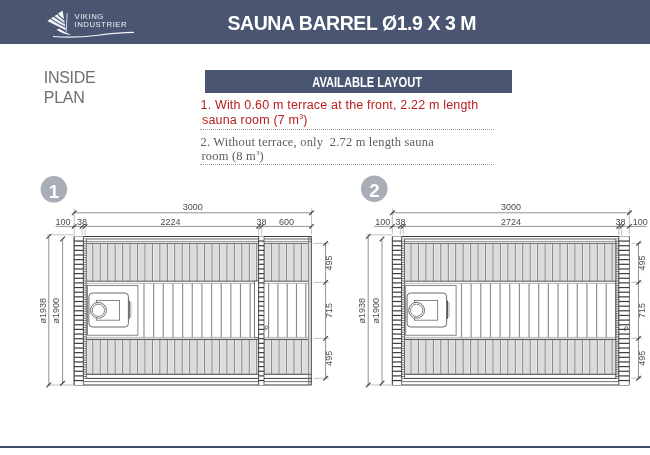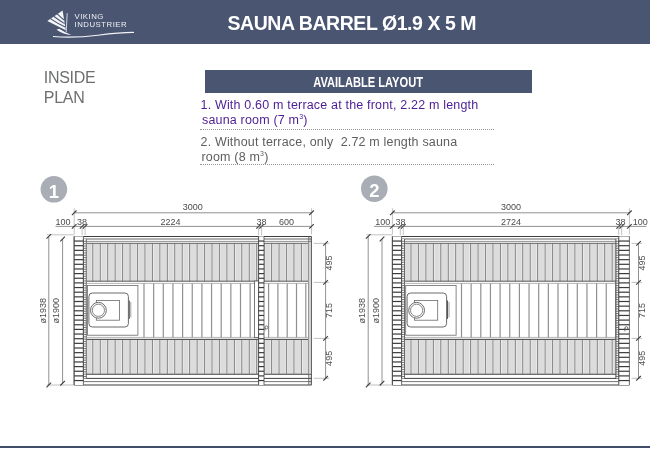--- a/index.html
+++ b/index.html
@@ -22,31 +22,31 @@
   </g>
 
   <path d="M66.2,32.0 L67.2,13.2" fill="none" stroke="#f3f5f9" stroke-width="0.8"></path>
 
   <path d="M56.5,29.8 Q63.5,34.6 71.5,35.0 Q64.5,32.4 59.2,28.8 Z" fill="#f3f5f9"></path>
   <path d="M53,36.5 Q74,38.2 98,35.2 T134,32.4" fill="none" stroke="#f3f5f9" stroke-width="1.05"></path>
   <text x="74.5" y="18.5" style="font-family:&quot;Liberation Sans&quot;,sans-serif;font-size:7.8px;letter-spacing:0.5px;fill:#eef0f5">VIKING</text>
   <text x="74.5" y="26.6" style="font-family:&quot;Liberation Sans&quot;,sans-serif;font-size:7.8px;letter-spacing:0.5px;fill:#eef0f5">INDUSTRIER</text>
 </svg>
 
-<div class="abs" style="left:227.5px;top:12.3px;width:422px;font-size:19.5px;font-weight:bold;color:#ffffff;letter-spacing:-0.45px;">SAUNA BARREL Ø1.9 X 5 M</div>
+<div class="abs" style="left:227.5px;top:12.3px;width:422px;font-size:19.5px;font-weight:bold;color:#ffffff;letter-spacing:-0.45px;">SAUNA BARREL Ø1.9 X 3 M</div>
 
 <div class="abs" style="left:43.8px;top:67.8px;font-size:16px;line-height:20.2px;color:#6e6f71;letter-spacing:-0.3px;">INSIDE<br>PLAN</div>
 
-<div class="abs" style="left:205px;top:69.8px;width:327px;height:23.7px;background:#4a5571;color:#ffffff;font-weight:bold;font-size:14px;text-align:center;line-height:25px;"><span style="display:inline-block;transform:scaleX(0.795);transform-origin:50% 50%;">AVAILABLE LAYOUT</span></div>
-
-<div class="abs" style="left:200.5px;top:99.5px;width:300px;font-size:12.5px;line-height:11.3px;color:#4c1d95;letter-spacing:0.18px;">1. With 0.60 m terrace at the front, 2.22 m length<br><span style="margin-left:1.5px">sauna room (7 m<sup style="font-size:7px;">3</sup>)</span></div>
+<div class="abs" style="left:205px;top:69.8px;width:290px;height:23.7px;background:#4a5571;color:#ffffff;font-weight:bold;font-size:14px;text-align:center;line-height:25px;padding-left:17px;"><span style="display:inline-block;transform:scaleX(0.795);transform-origin:50% 50%;">AVAILABLE LAYOUT</span></div>
+
+<div class="abs" style="left:200.5px;top:99.5px;width:300px;font-size:12.5px;line-height:11.3px;color:#b91c1c;letter-spacing:0.18px;">1. With 0.60 m terrace at the front, 2.22 m length<br><span style="margin-left:1.5px">sauna room (7 m<sup style="font-size:7px;">3</sup>)</span></div>
 
 <div class="abs" style="left:200px;top:129.2px;width:294px;border-top:1.5px dotted #979797;"></div>
 
-<div class="abs" style="left:200.5px;top:136.5px;width:310px;font-size:12.5px;line-height:11.3px;color:#5d5e60;letter-spacing:0.18px;">2. Without terrace, only&nbsp; 2.72 m length sauna<br><span style="margin-left:1px">room (8 m<sup style="font-size:7px;">3</sup>)</span></div>
+<div class="abs" style="left:200.5px;top:136.5px;width:310px;font-size:12.5px;line-height:11.3px;color:#5d5e60;letter-spacing:0.18px;font-family:Liberation Serif, serif;">2. Without terrace, only&nbsp; 2.72 m length sauna<br><span style="margin-left:1px">room (8 m<sup style="font-size:7px;">3</sup>)</span></div>
 
 <div class="abs" style="left:200px;top:163.5px;width:294px;border-top:1.5px dotted #979797;"></div>
 
 <svg class="abs" style="left:0;top:0;" width="650" height="455" viewBox="0 0 650 455">
 
 <g>
       <circle cx="53.9" cy="189.3" r="13.3" fill="#a9adb6"></circle>
       <text x="53.9" y="198" text-anchor="middle" style="font-weight:bold;font-family:&quot;Liberation Sans&quot;,sans-serif;font-size:18.5px;fill:#ffffff">1</text>
     </g>
 

